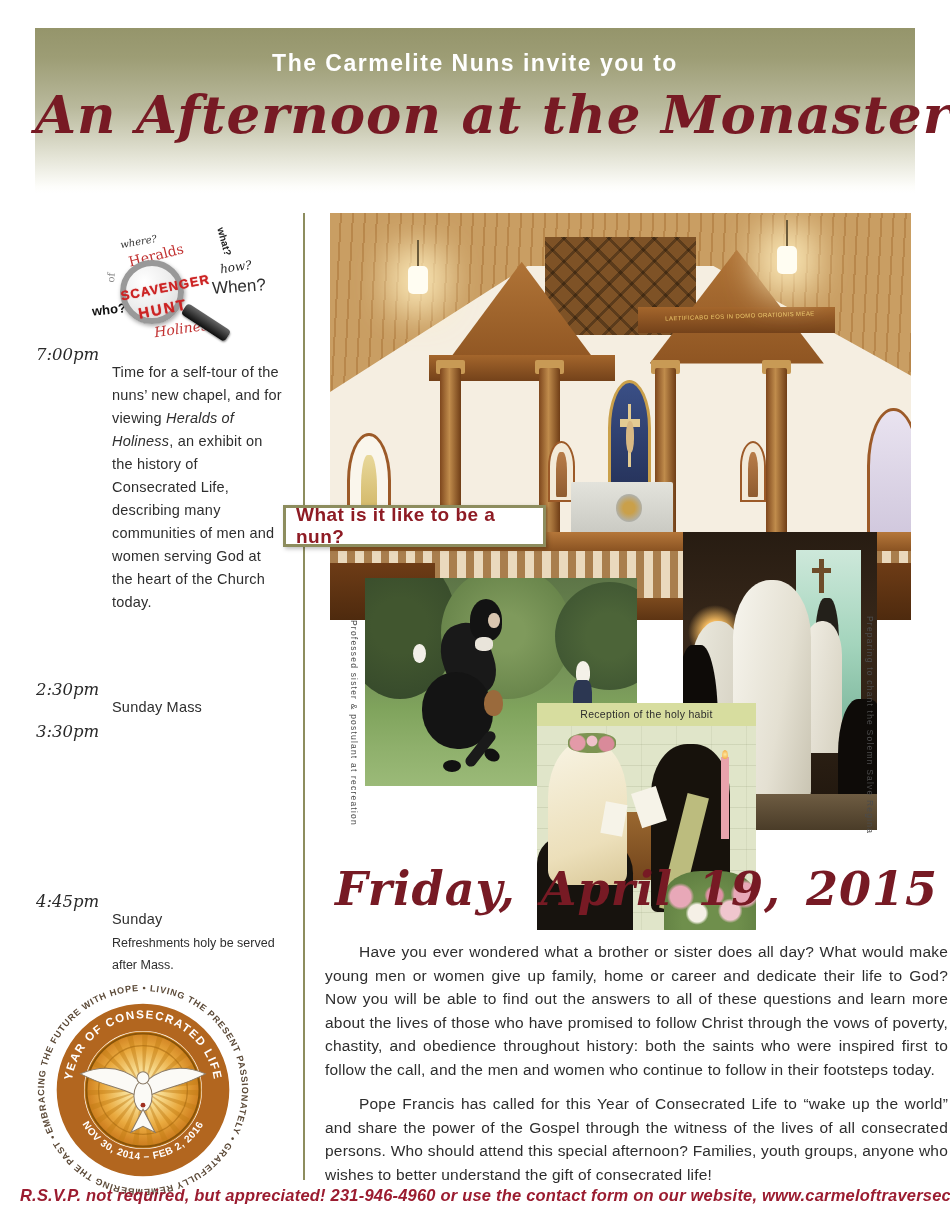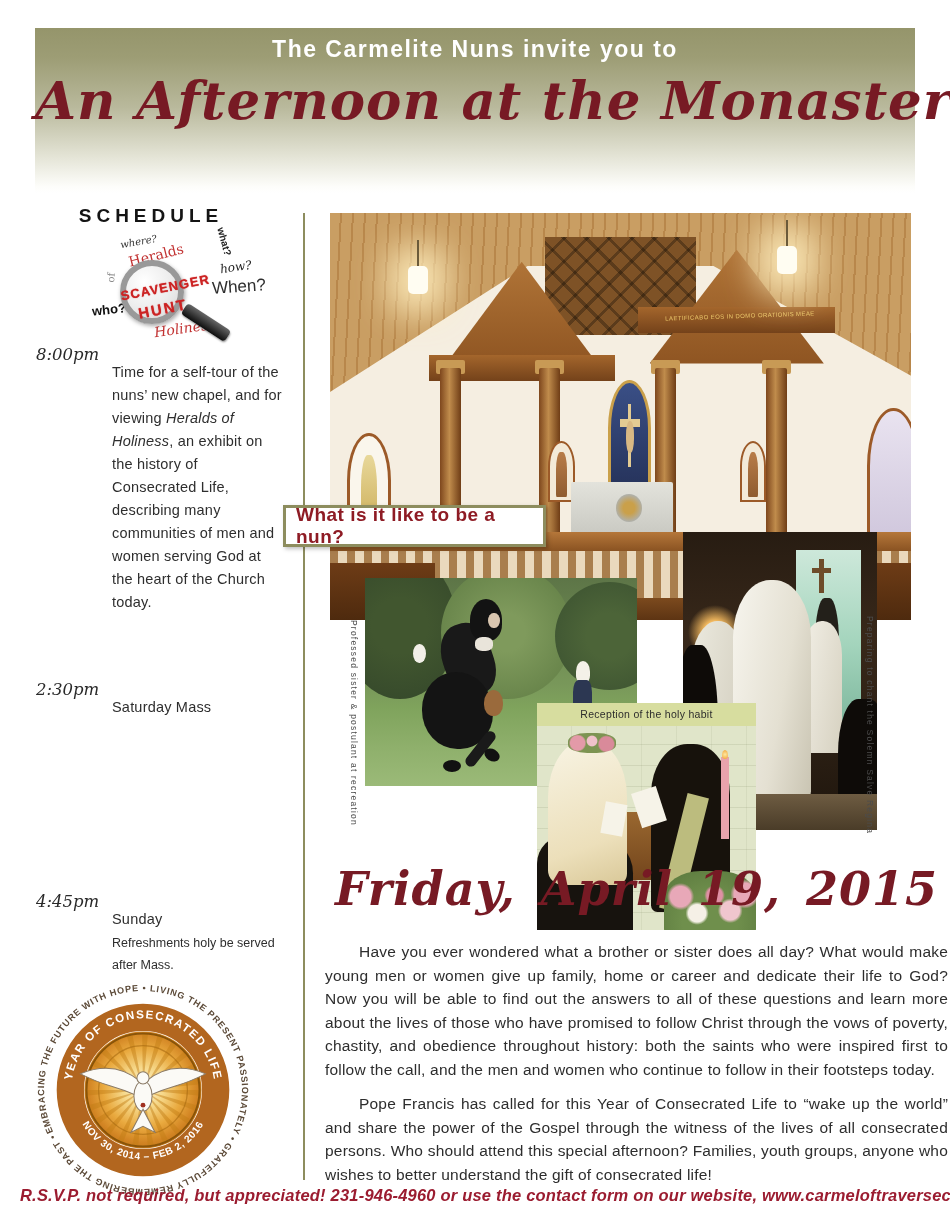--- a/index.html
+++ b/index.html
@@ -2,21 +2,21 @@
 <html><head>
 <meta charset="utf-8">
 <style>
   * { margin:0; padding:0; box-sizing:border-box; }
   body { background:#e9e9e9; font-family:"Liberation Sans", sans-serif; }
   .page { position:relative; width:950px; height:1229px; background:#ffffff; margin:0 auto; overflow:hidden; }
 
   
   .header { position:absolute; left:35px; top:28px; width:880px; height:165px; text-align:center;
     background:linear-gradient(180deg,#95956b 0%,#9d9d75 18%,#b9b99c 48%,#e4e4d6 78%,#fdfdfa 96%,#ffffff 100%); }
-  .header-sub { margin-top:8px; color:#ffffff; font-weight:bold; font-size:23px; letter-spacing:1.5px; }
+  .header-sub { margin-top:22px; color:#ffffff; font-weight:bold; font-size:23px; letter-spacing:1.5px; }
   .header-title { margin-top:6px; color:#771a24; font-family:"DejaVu Serif", serif; font-style:italic; font-weight:bold;
     font-size:53px; letter-spacing:1px; white-space:nowrap; }
 
   
   .vdivider { position:absolute; left:303px; top:213px; width:2px; height:967px; background:#8d8d5e; }
 
   
   .sched-head { position:absolute; left:35px; top:205px; width:232px; text-align:center;
     font-size:19px; font-weight:bold; letter-spacing:5px; color:#141414; }
 
@@ -195,48 +195,48 @@
 
 <div class="page">
 
   <div class="header">
     <div class="header-sub">The Carmelite Nuns invite you to</div>
     <div class="header-title">An Afternoon at the Monastery</div>
   </div>
 
   <div class="vdivider"></div>
 
-  <div class="sched-head">SCHEDULE</div>
 
   <div class="scavenger">
     <span class="sc-word sc-where">where?</span>
     <span class="sc-word sc-heralds">Heralds</span>
     <span class="sc-word sc-of">of</span>
     <span class="sc-word sc-what">what?</span>
     <span class="sc-word sc-how">how?</span>
     <span class="sc-word sc-when">When?</span>
     <span class="sc-word sc-who">who?</span>
     <span class="sc-word sc-why">WHY?</span>
     <span class="sc-word sc-holiness">Holiness</span>
     <div class="sc-lens">
       <span class="sc-scav">SCAVENGER</span>
       <span class="sc-hunt">HUNT</span>
     </div>
     <div class="sc-handle"></div>
   </div>
 
   <div class="sched-row r1">
-    <span class="sched-time">8:00pm</span>
+    <span class="sched-time">7:00pm</span>
     <span class="sched-desc"><span>Time for a self-tour of the nuns’ new chapel, and for viewing </span><em>Heralds of Holiness</em><span>, an exhibit on the history of Consecrated Life, describing many communities of men and women serving God at the heart of the Church today.</span></span>
   </div>
   <div class="sched-row r2">
     <span class="sched-time">2:30pm</span>
-    <span class="sched-desc">Saturday Mass</span>
+    <span class="sched-desc">Sunday Mass</span>
   </div>
   <div class="sched-row r3">
+    <span class="sched-time">3:30pm</span>
   </div>
   <div class="sched-row r4">
     <span class="sched-time">4:45pm</span>
     <span class="sched-desc">Sunday</span>
   </div>
   <div class="sched-note">Refreshments holy be served after Mass.</div>
 
   <svg class="yocl-logo" width="214" height="214" viewBox="0 0 212 212">
     <defs>
       <radialGradient id="goldGrad" cx="50%" cy="48%" r="55%">

